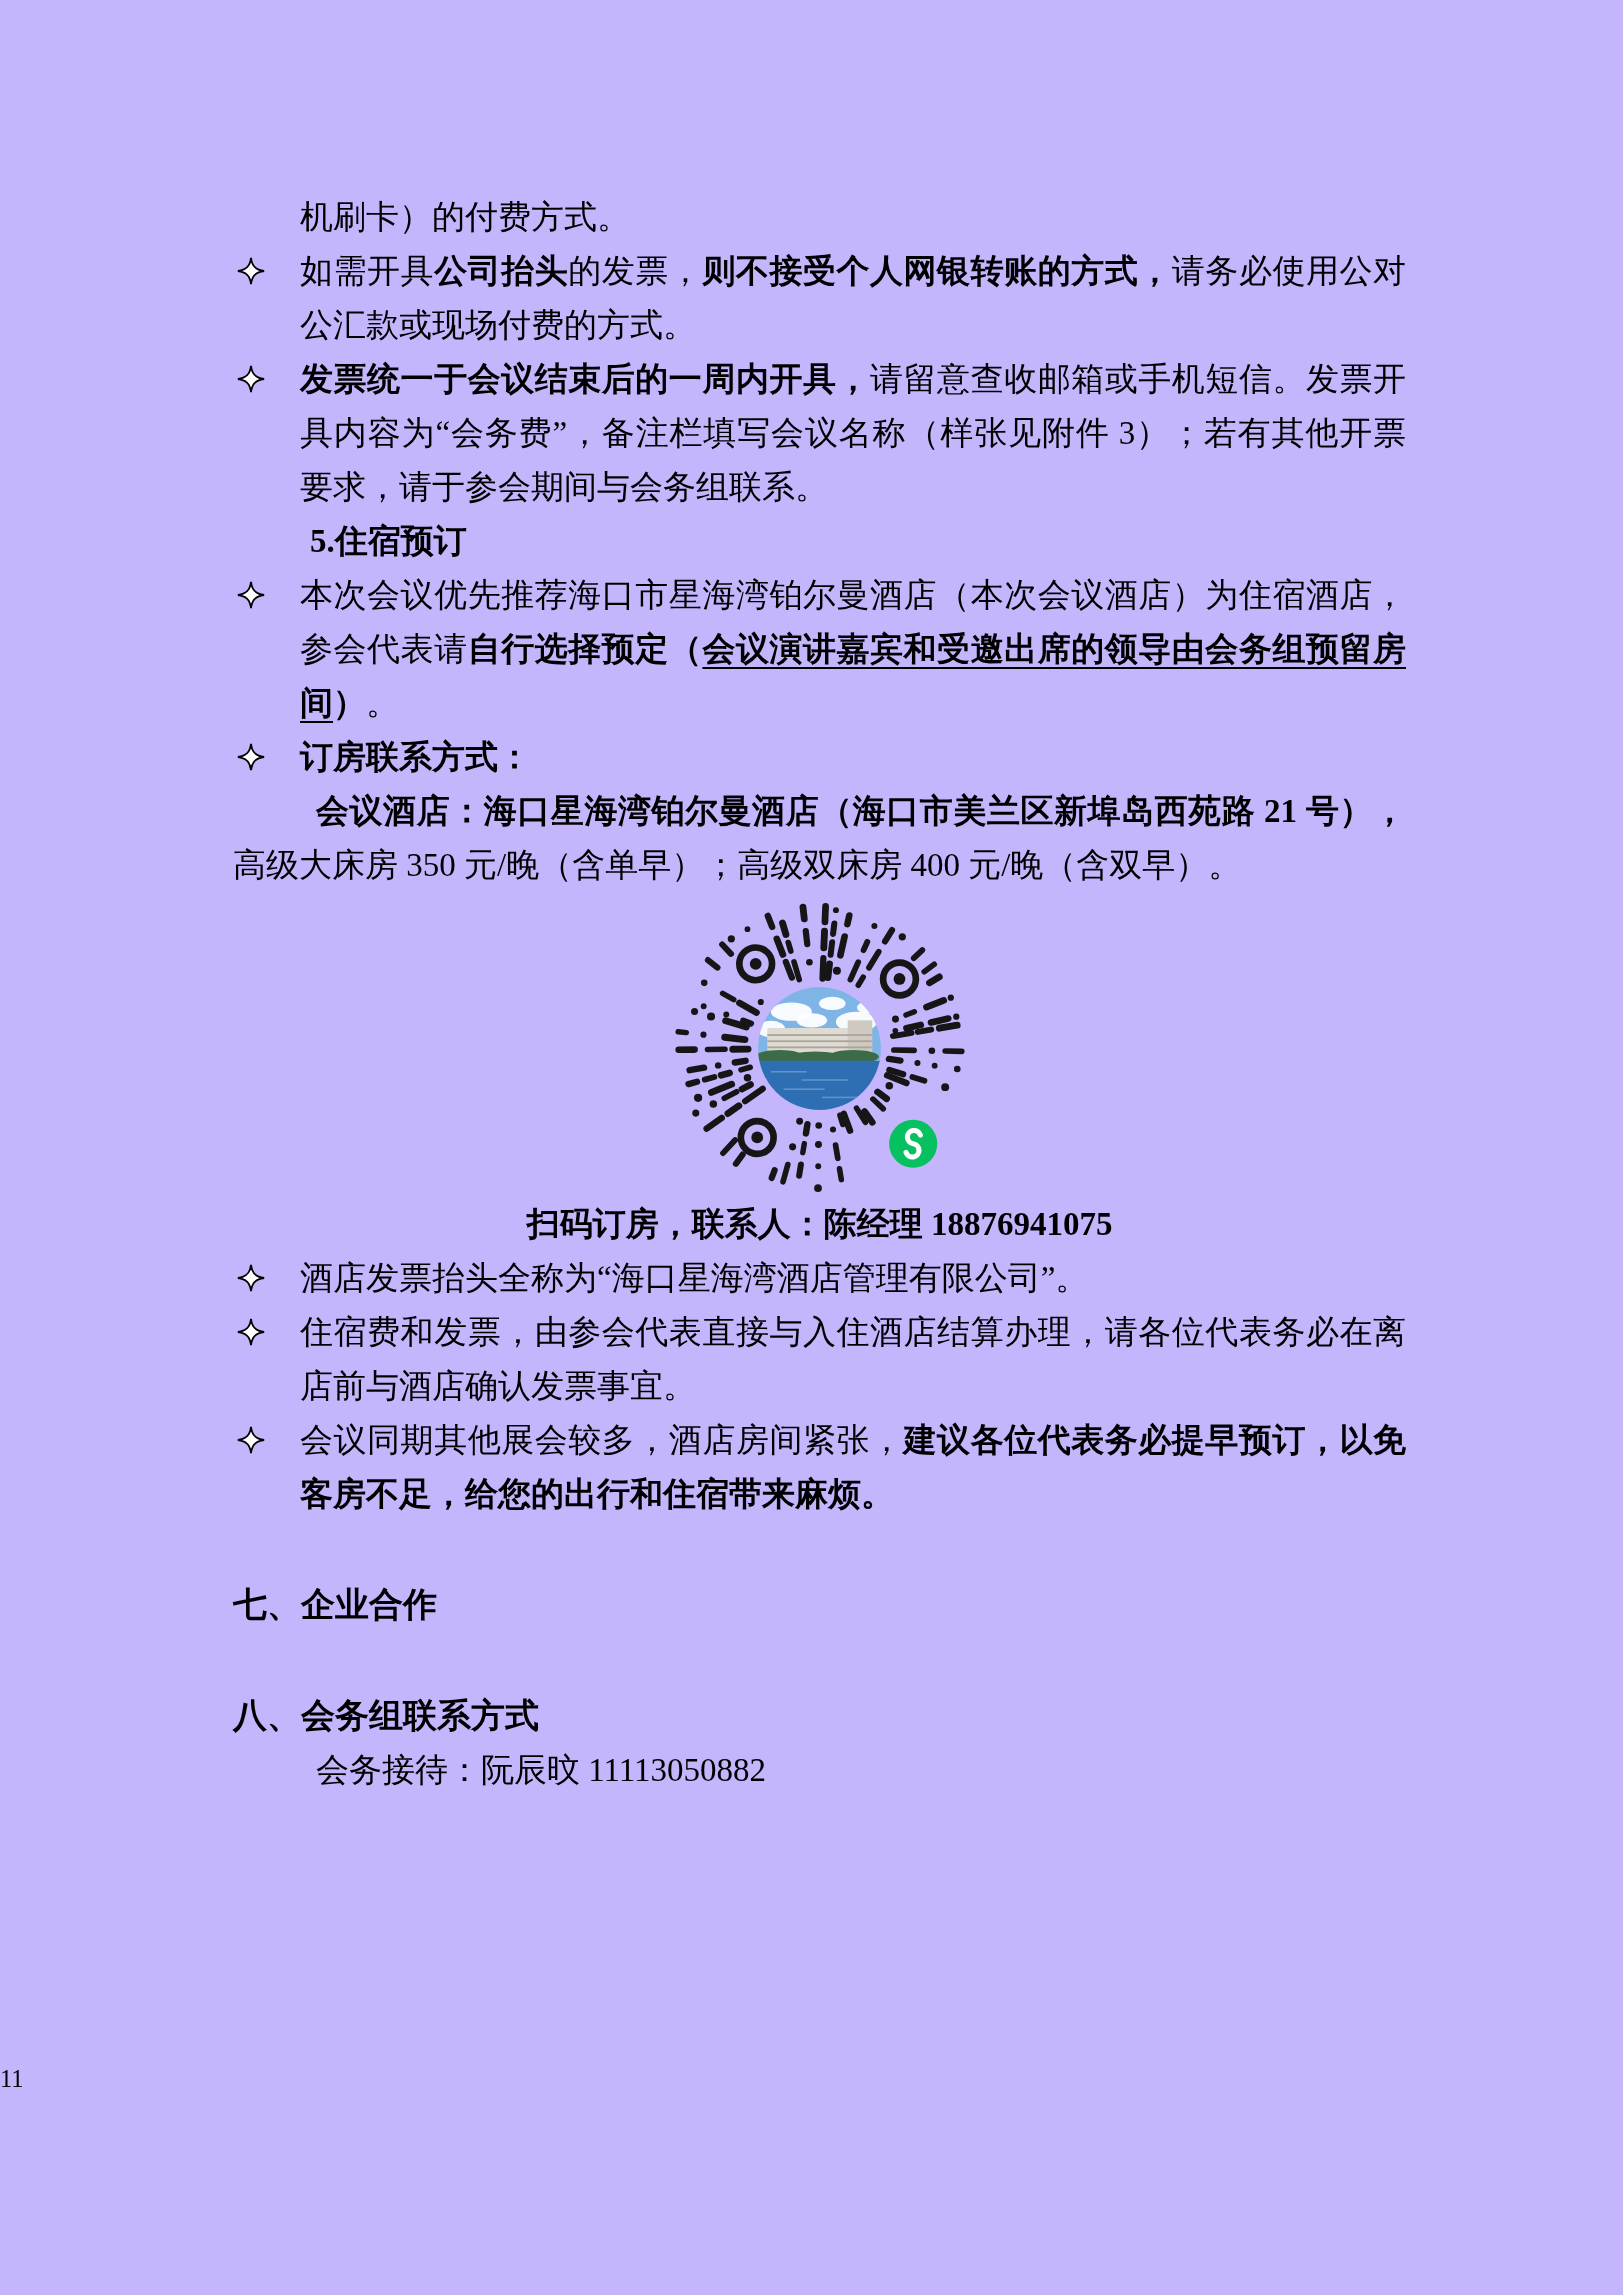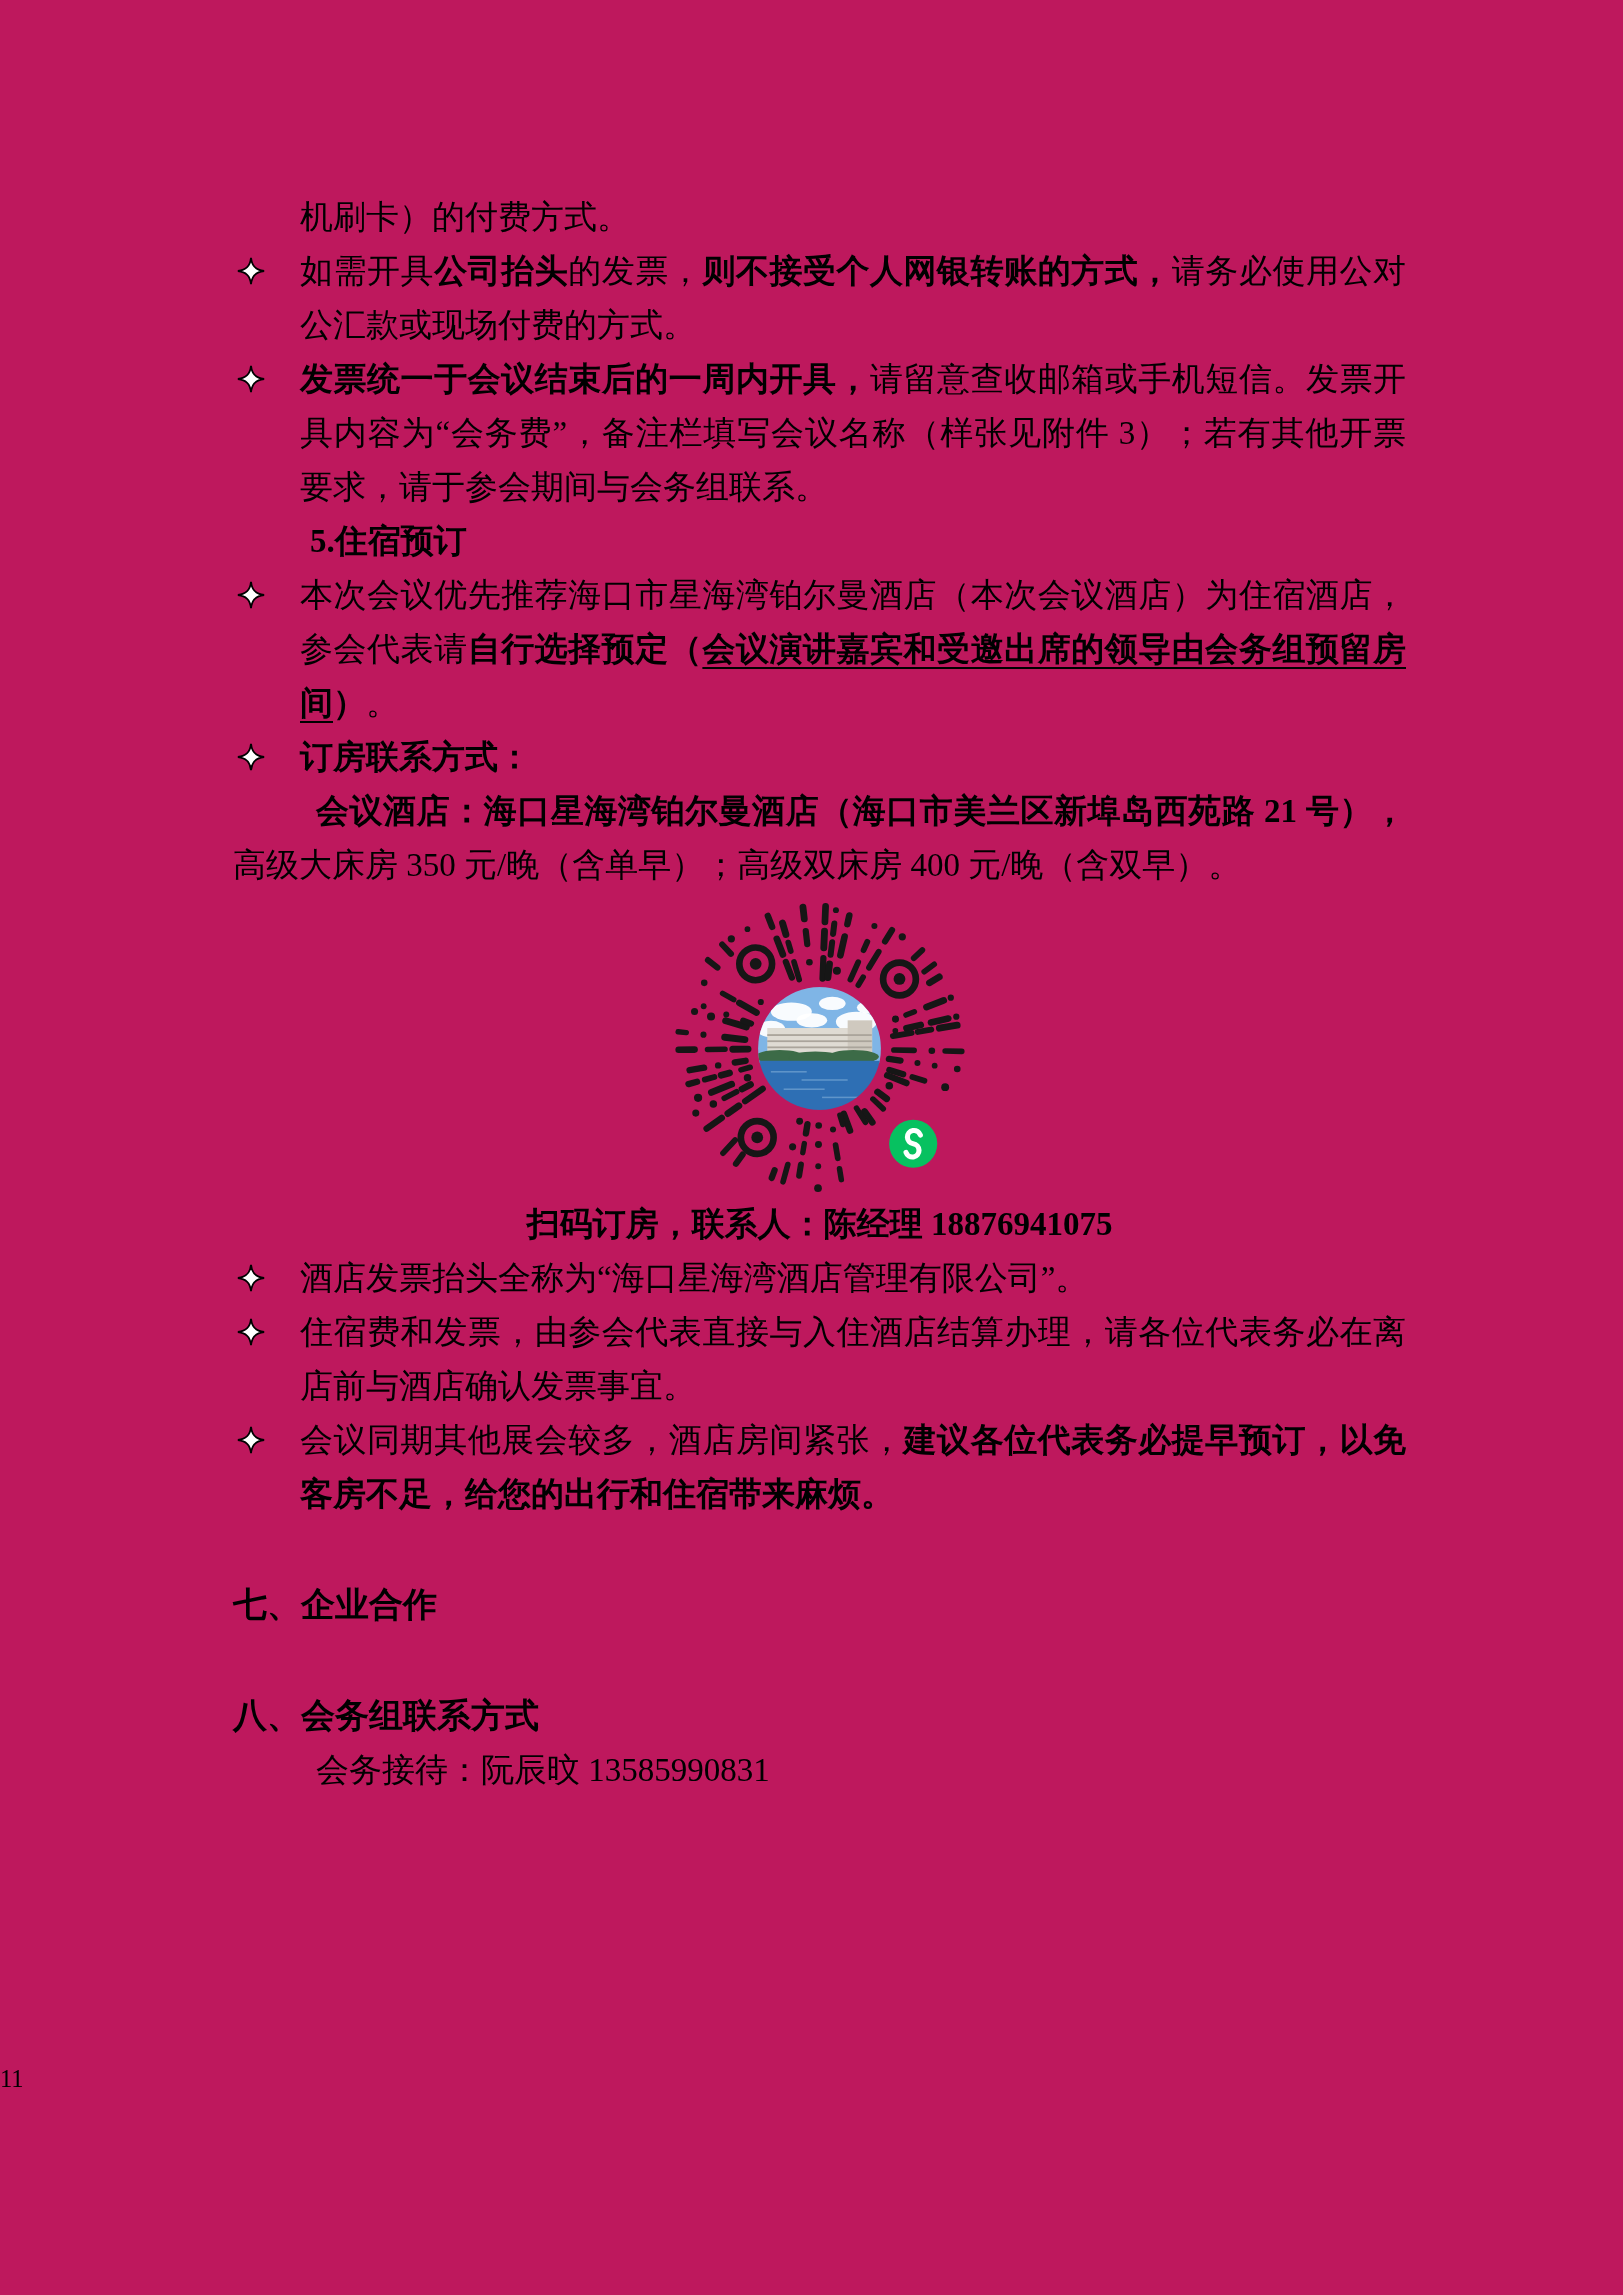--- a/index.html
+++ b/index.html
@@ -1,16 +1,16 @@
 <!DOCTYPE html>
 <html lang="zh" style="font-size:8.2px"><head>
 <meta charset="utf-8">
 <style>
   html,body{margin:0;padding:0;background:#ffffff;}
-  .page{position:relative;width:1623px;height:2295px;background:#be185d;
+  .page{position:relative;width:1623px;height:2295px;background:#c4b5fd;
         font-family:"Liberation Serif","DejaVu Serif",serif;color:#000;overflow:hidden;}
   .content{position:absolute;left:233px;top:190px;width:1173px;}
   .para{margin:0;font-size:33px;line-height:54px;text-align:justify;}
   .cont{padding-left:67px;}
   .li{position:relative;padding-left:67px;}
   .bullet{position:absolute;left:3.1px;top:12.3px;width:30px;height:30px;}
   .bullet svg{display:block;width:100%;height:100%;}
   .subheading{padding-left:77px;font-weight:bold;}
   .indent{text-indent:83px;}
   .caption{text-align:center;font-weight:bold;}
@@ -211,17 +211,17 @@
             <path d="M32 4 C34 22 42 30 60 32 C42 34 34 42 32 60 C30 42 22 34 4 32 C22 30 30 22 32 4 Z" fill="#ffffff" stroke="#000000" stroke-width="4"></path>
           </svg>
         </span><span class="seg">住宿费和发票，由参会代表直接与入住酒店结算办理，请各位代表务必在离店前与酒店确认发票事宜。</span></p>
       <p class="para li"><span class="bullet">
           <svg viewBox="0 0 64 64">
             <path d="M32 4 C34 22 42 30 60 32 C42 34 34 42 32 60 C30 42 22 34 4 32 C22 30 30 22 32 4 Z" fill="#ffffff" stroke="#000000" stroke-width="4"></path>
           </svg>
         </span><span class="seg">会议同期其他展会较多，酒店房间紧张，</span><span class="seg b">建议各位代表务必提早预订，以免客房不足，给您的出行和住宿带来麻烦。</span></p>
       <h2 class="para heading"><span class="seg b">七、企业合作</span></h2>
       <h2 class="para heading"><span class="seg b">八、会务组联系方式</span></h2>
-      <p class="para indent"><span class="seg">会务接待：阮辰旼 13585990831</span></p>
+      <p class="para indent"><span class="seg">会务接待：阮辰旼 11113050882</span></p>
     </div>
   <div class="page-number">11</div>
 </div>
 
 
 </body></html>

